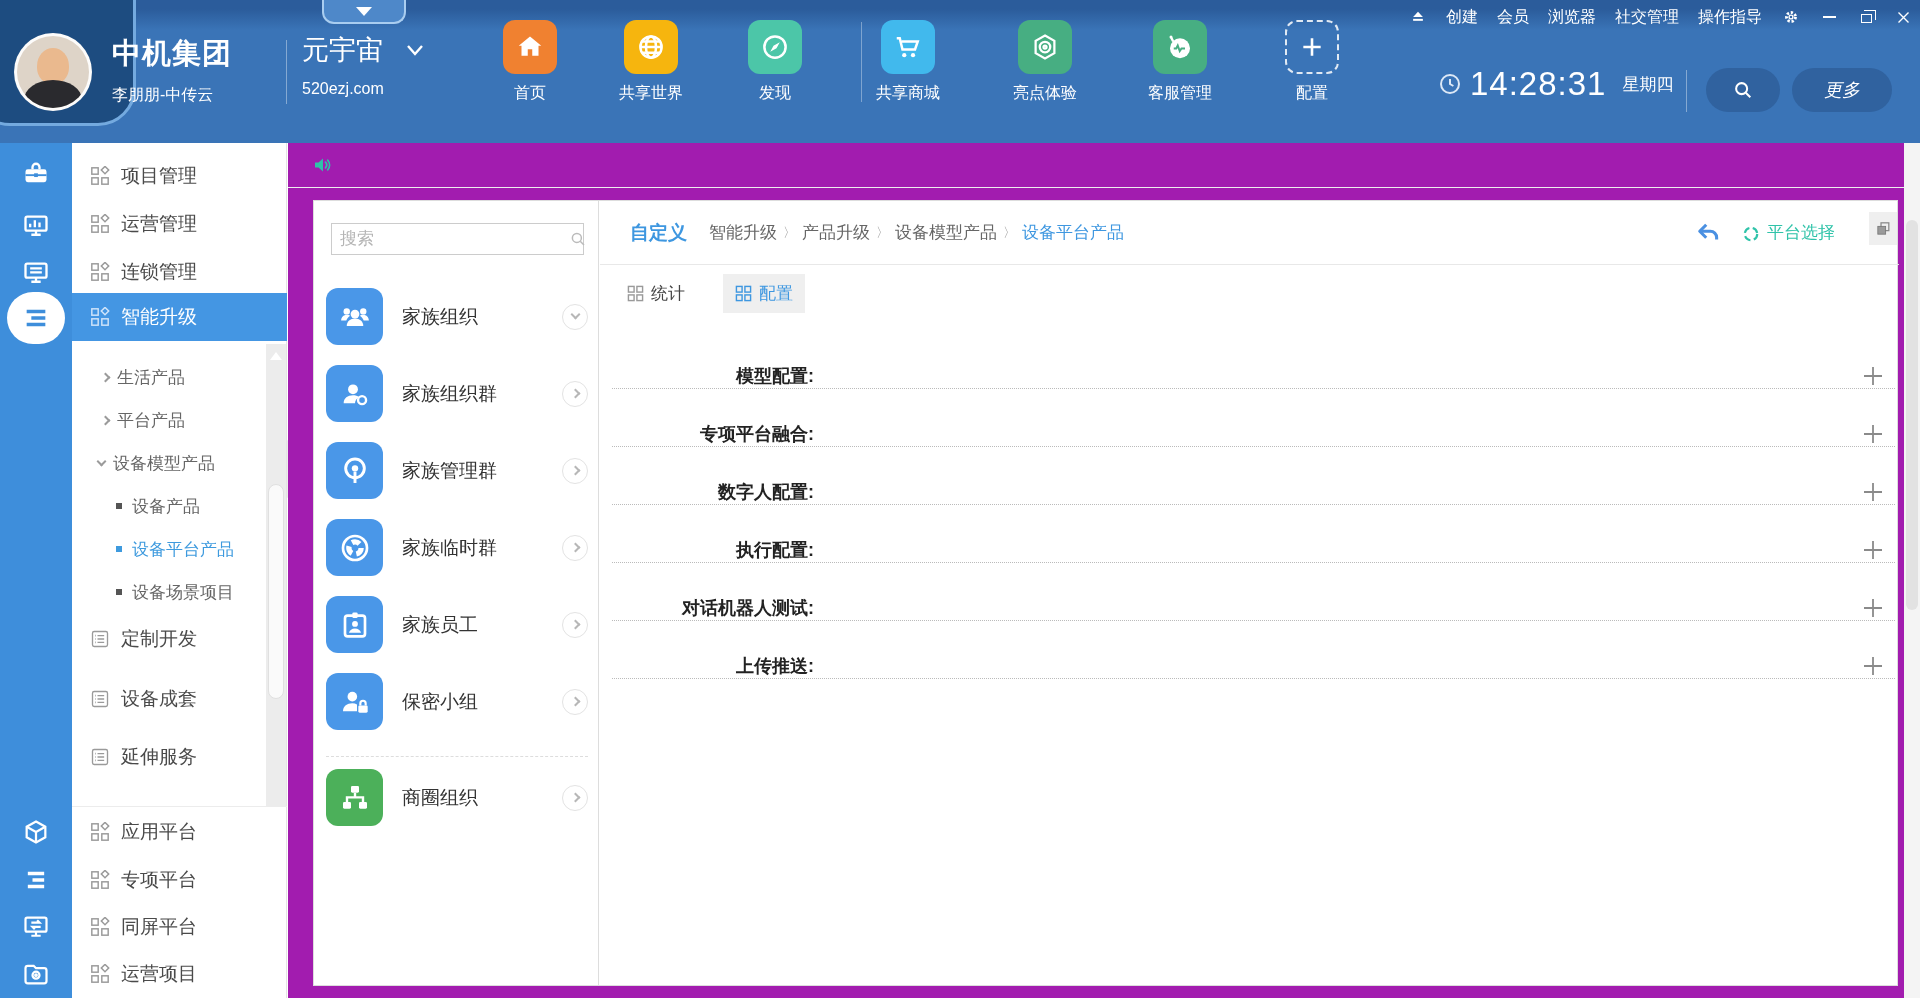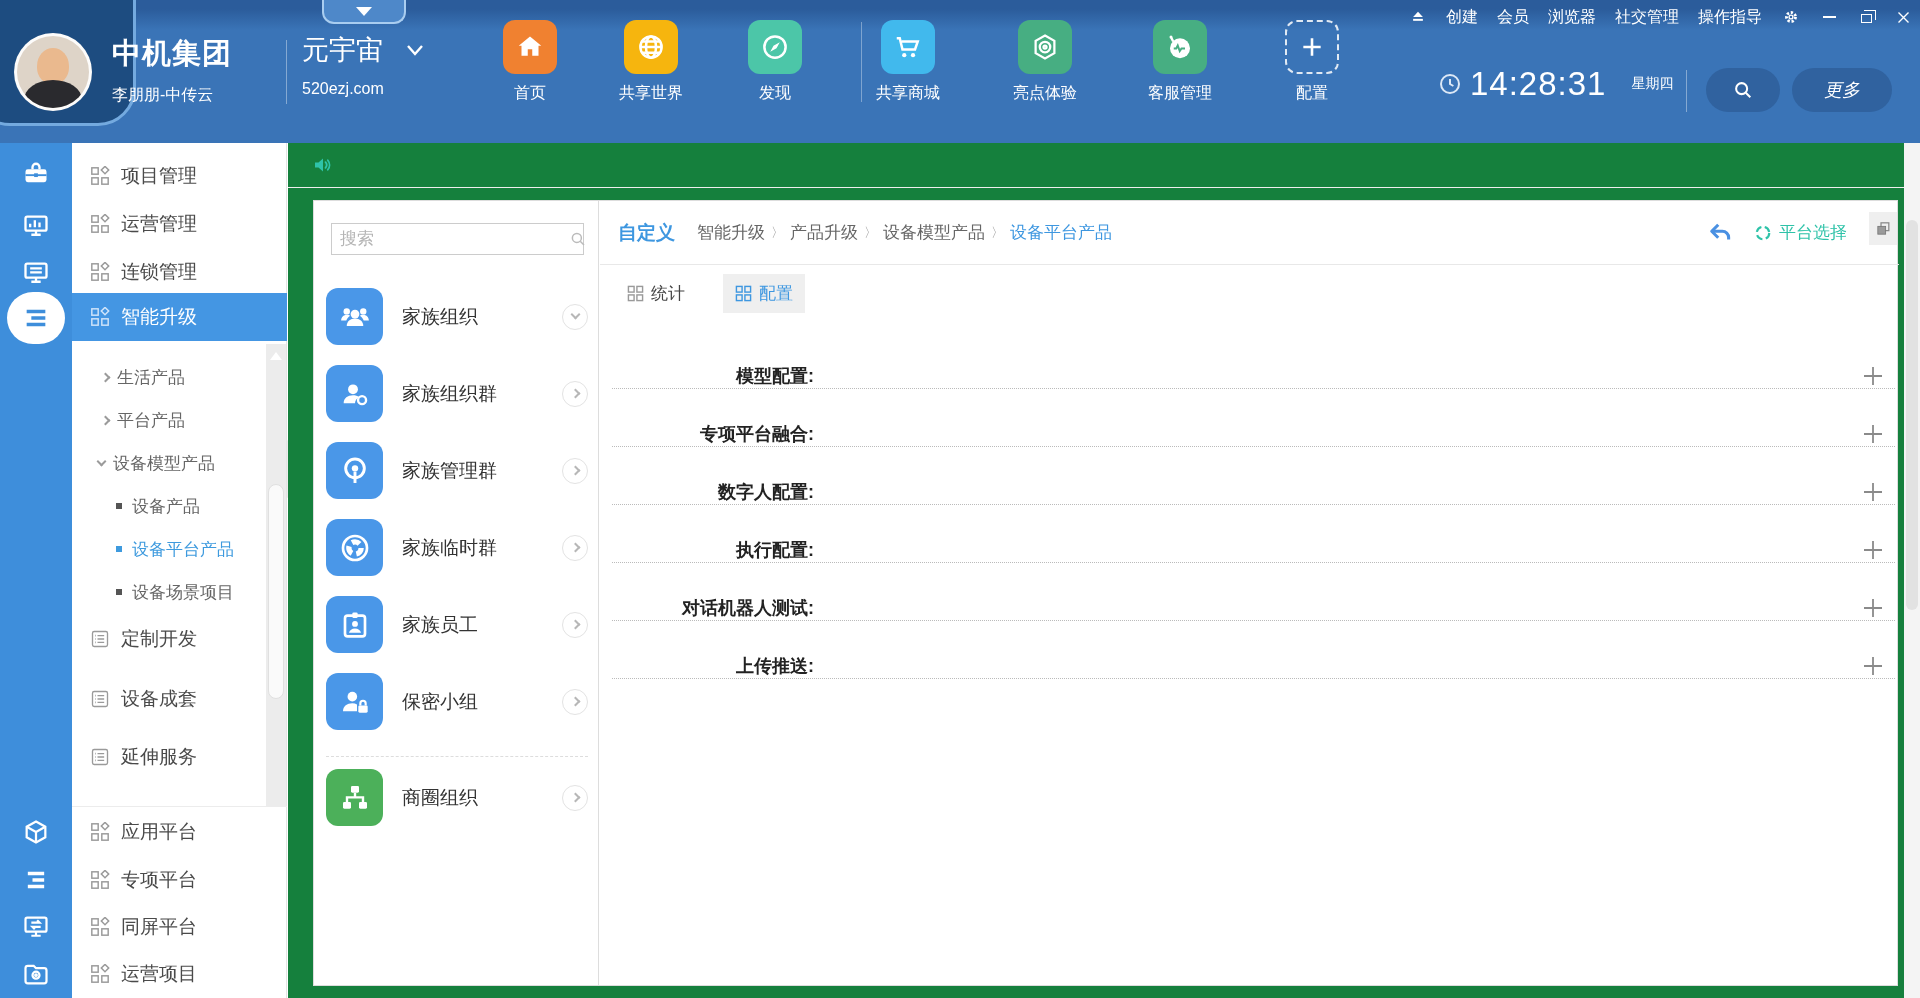--- a/index.html
+++ b/index.html
@@ -28,21 +28,21 @@
   .notch .tri { width:0; height:0; border-left:8px solid transparent; border-right:8px solid transparent; border-top:9px solid #fff; }
 
   .nav-item { position:absolute; top:20px; width:120px; display:flex; flex-direction:column; align-items:center; cursor:pointer; }
   .nav-ico { width:54px; height:54px; border-radius:12px; display:flex; align-items:center; justify-content:center; }
   .nav-ico.dashed { background:transparent; border:2px dashed rgba(255,255,255,.85); }
   .nav-label { margin-top:9px; font-size:16px; }
   .nav-divider { position:absolute; left:861px; top:22px; height:80px; width:1px; background:rgba(255,255,255,.35); }
 
   .clock-group { position:absolute; left:1438px; top:62px; height:44px; display:flex; align-items:center; gap:8px; }
   .clock-time { font-size:33px; font-weight:300; letter-spacing:1px; }
-  .clock-week { font-size:14px; margin-left:17px; }
+  .clock-week { font-size:17px; margin-left:8px; }
   .pill { position:absolute; top:68px; height:44px; border-radius:22px; background:#30629f; border:none; color:#fff;
     display:flex; align-items:center; justify-content:center; cursor:pointer;font-style:italic; }
   .pill.search { left:1706px; width:74px; }
   .pill.more { left:1792px; width:100px; font-size:18px; font-family:inherit; }
 
   .win-menu { position:absolute; top:0; right:8px; height:34px; display:flex; align-items:center; gap:19px; font-size:16px; }
   .win-menu .mi { cursor:pointer; }
   .wm-btn { width:18px; height:18px; display:flex; align-items:center; justify-content:center; cursor:pointer; }
   .btn-min { width:13px; height:2px; background:#fff; }
   .btn-restore { position:relative; width:11px; height:9px; border:1.6px solid #fff; margin-top:3px; }
@@ -72,47 +72,47 @@
   .folder-row .chev { margin-left:auto; margin-right:16px; }
   .menu-divider { position:absolute; left:0; top:663px; width:215px; border-top:1px solid #ececec; }
   .menu-scrollbar { position:absolute; left:194px; top:201px; width:20px; height:462px; background:#ececec; }
   .sb-arrow { position:absolute; left:4px; top:8px; width:0; height:0; border-left:6px solid transparent; border-right:6px solid transparent; border-bottom:8px solid #fff; }
   .sb-thumb { position:absolute; left:2px; top:140px; width:16px; height:215px; background:#fafafa; border:1px solid #e0e0e0; border-radius:9px; }
 
   .collapse-handle { position:absolute; left:287px; top:297px; width:16px; height:58px; background:#ececec;
     clip-path:polygon(0 0,100% 16%,100% 84%,0 100%); display:flex; align-items:center; justify-content:center; cursor:pointer; }
   .collapse-handle .tri { width:0; height:0; border-top:5px solid transparent; border-bottom:5px solid transparent; border-right:6px solid #9a9a9a; }
 
-  .content { position:absolute; left:288px; top:0; width:1632px; height:100%; background:#15803d; }
+  .content { position:absolute; left:288px; top:0; width:1632px; height:100%; background:#a21caf; }
   .announce { height:45px; border-bottom:1px solid #eee; display:flex; align-items:center; padding-left:24px; }
 
   .card { position:absolute; left:25px; top:57px; width:1585px; height:786px; border:1px solid #ddd; background:#fff; }
 
   .groups { position:absolute; left:0; top:0; width:285px; height:100%; border-right:1px solid #ddd; }
   .search-box { position:absolute; left:17px; top:22px; width:253px; height:32px; border:1px solid #ccc; display:flex; align-items:center; background:#fff; }
   .search-box input { flex:1; border:none; outline:none; font-size:17px; padding:0 8px; color:#333; font-family:inherit; }
   .search-box input::placeholder { color:#b5b5b5; }
   .search-box .mag { margin-right:8px; display:flex; }
   .group-item { position:absolute; left:12px; width:262px; height:57px; display:flex; align-items:center; cursor:pointer; }
   .gi-ico { width:57px; height:57px; border-radius:12px; display:flex; align-items:center; justify-content:center; flex:none; }
   .gi-label { margin-left:19px; font-size:19px; color:#333; }
   .gi-chev { margin-left:auto; width:26px; height:26px; border:1px solid #e3e3e3; border-radius:50%;
     display:flex; align-items:center; justify-content:center; }
   .gi-chev .chev { border-color:#b7b7b7; }
   .group-dashed { position:absolute; left:12px; top:555px; width:262px; border-top:1px dashed #ddd; }
 
   .config { position:absolute; left:286px; top:0; width:1299px; height:100%; }
   .cfg-head { position:absolute; left:0; top:0; width:100%; height:64px; border-bottom:1px solid #e8e8e8;
-    display:flex; align-items:center; padding:0 18px; }
+    display:flex; align-items:center; padding:0 30px; }
   .cfg-title { color:#3e97e0; font-weight:bold; font-size:19px; margin-right:22px; }
   .crumb { color:#666; font-size:17px; }
   .crumb.last { color:#3e97e0; }
   .crumb-sep { color:#999; font-size:13px; margin:0 6px; }
   .head-right { margin-left:auto; display:flex; align-items:center; gap:18px; padding-right:34px; }
-  .platform-select { display:flex; align-items:center; gap:6px; color:#2fc3a9; font-size:17px; cursor:pointer; }
+  .platform-select { display:flex; align-items:flex-end; gap:6px; color:#2fc3a9; font-size:17px; cursor:pointer; }
   .corner-box { position:absolute; right:2px; top:11px; width:28px; height:33px; background:#efefef;
     display:flex; align-items:center; justify-content:center; cursor:pointer; }
   .tabs { position:absolute; left:0; top:64px; height:56px; display:flex; align-items:center; padding-left:15px; gap:26px; }
   .tab { display:flex; align-items:center; gap:7px; font-size:17px; color:#444; cursor:pointer; padding:8px 12px; }
   .tab.active { background:#efefef; color:#3e97e0; }
   .cfg-row { position:absolute; left:12px; width:1283px; height:58px; border-bottom:1px dotted #bbb;
     display:flex; align-items:flex-end; }
   .cfg-label { width:202px; text-align:right; font-weight:bold; font-size:18px; color:#222; }
   .row-plus { margin-left:auto; margin-right:10px; background:none; border:none; cursor:pointer; display:flex; padding:0; }
 

